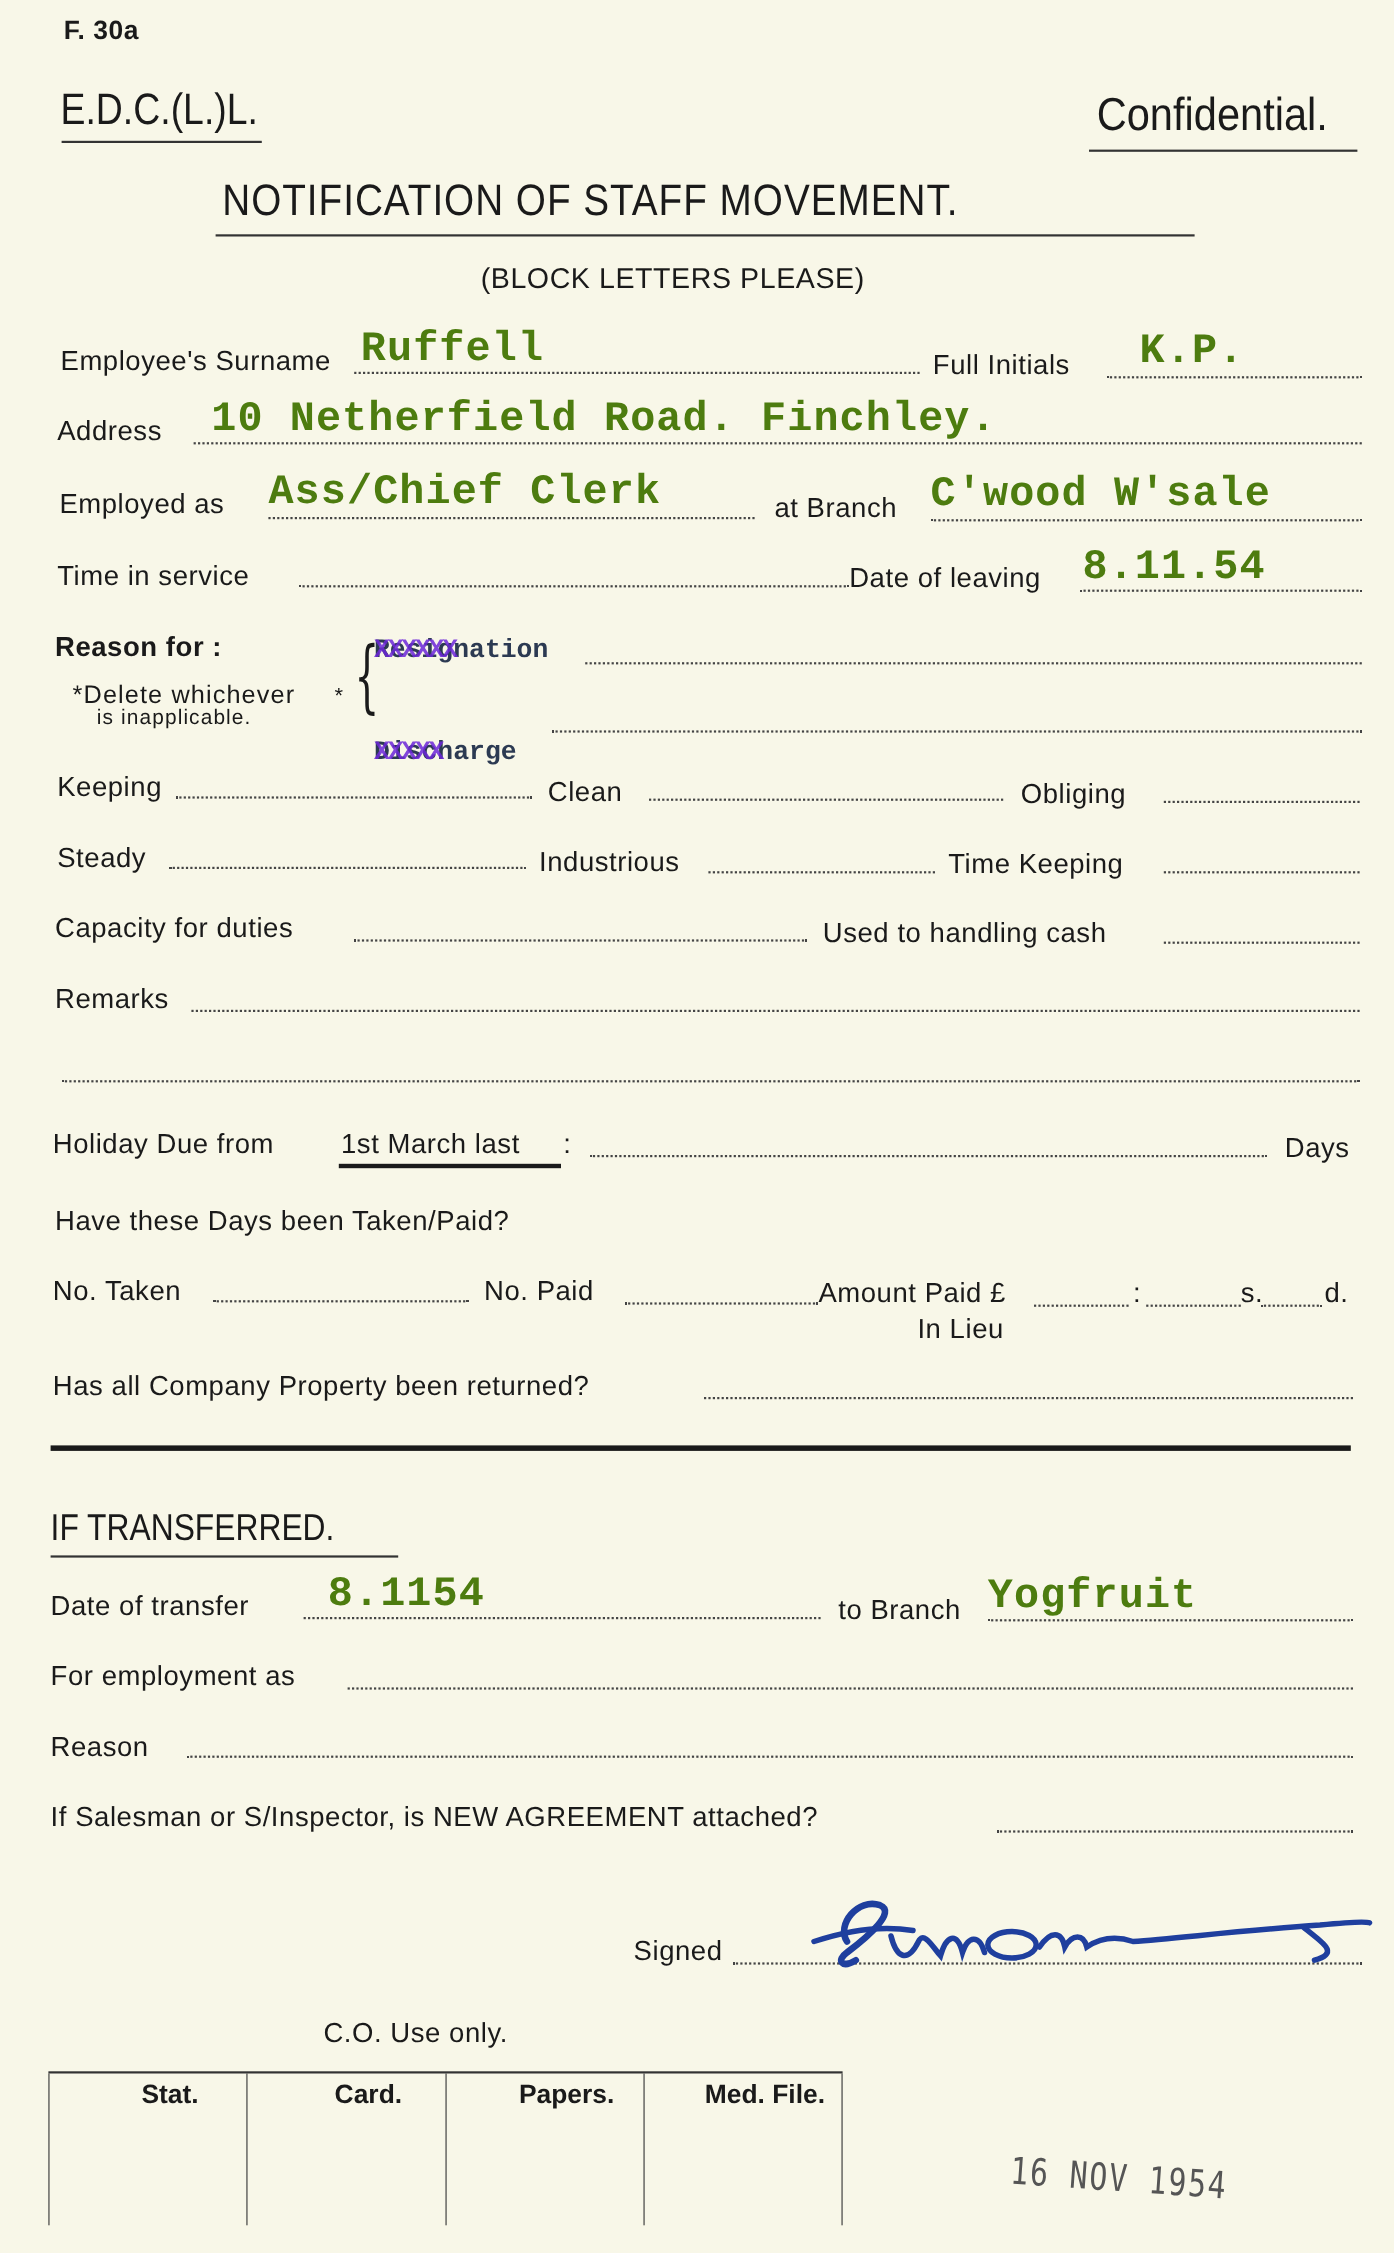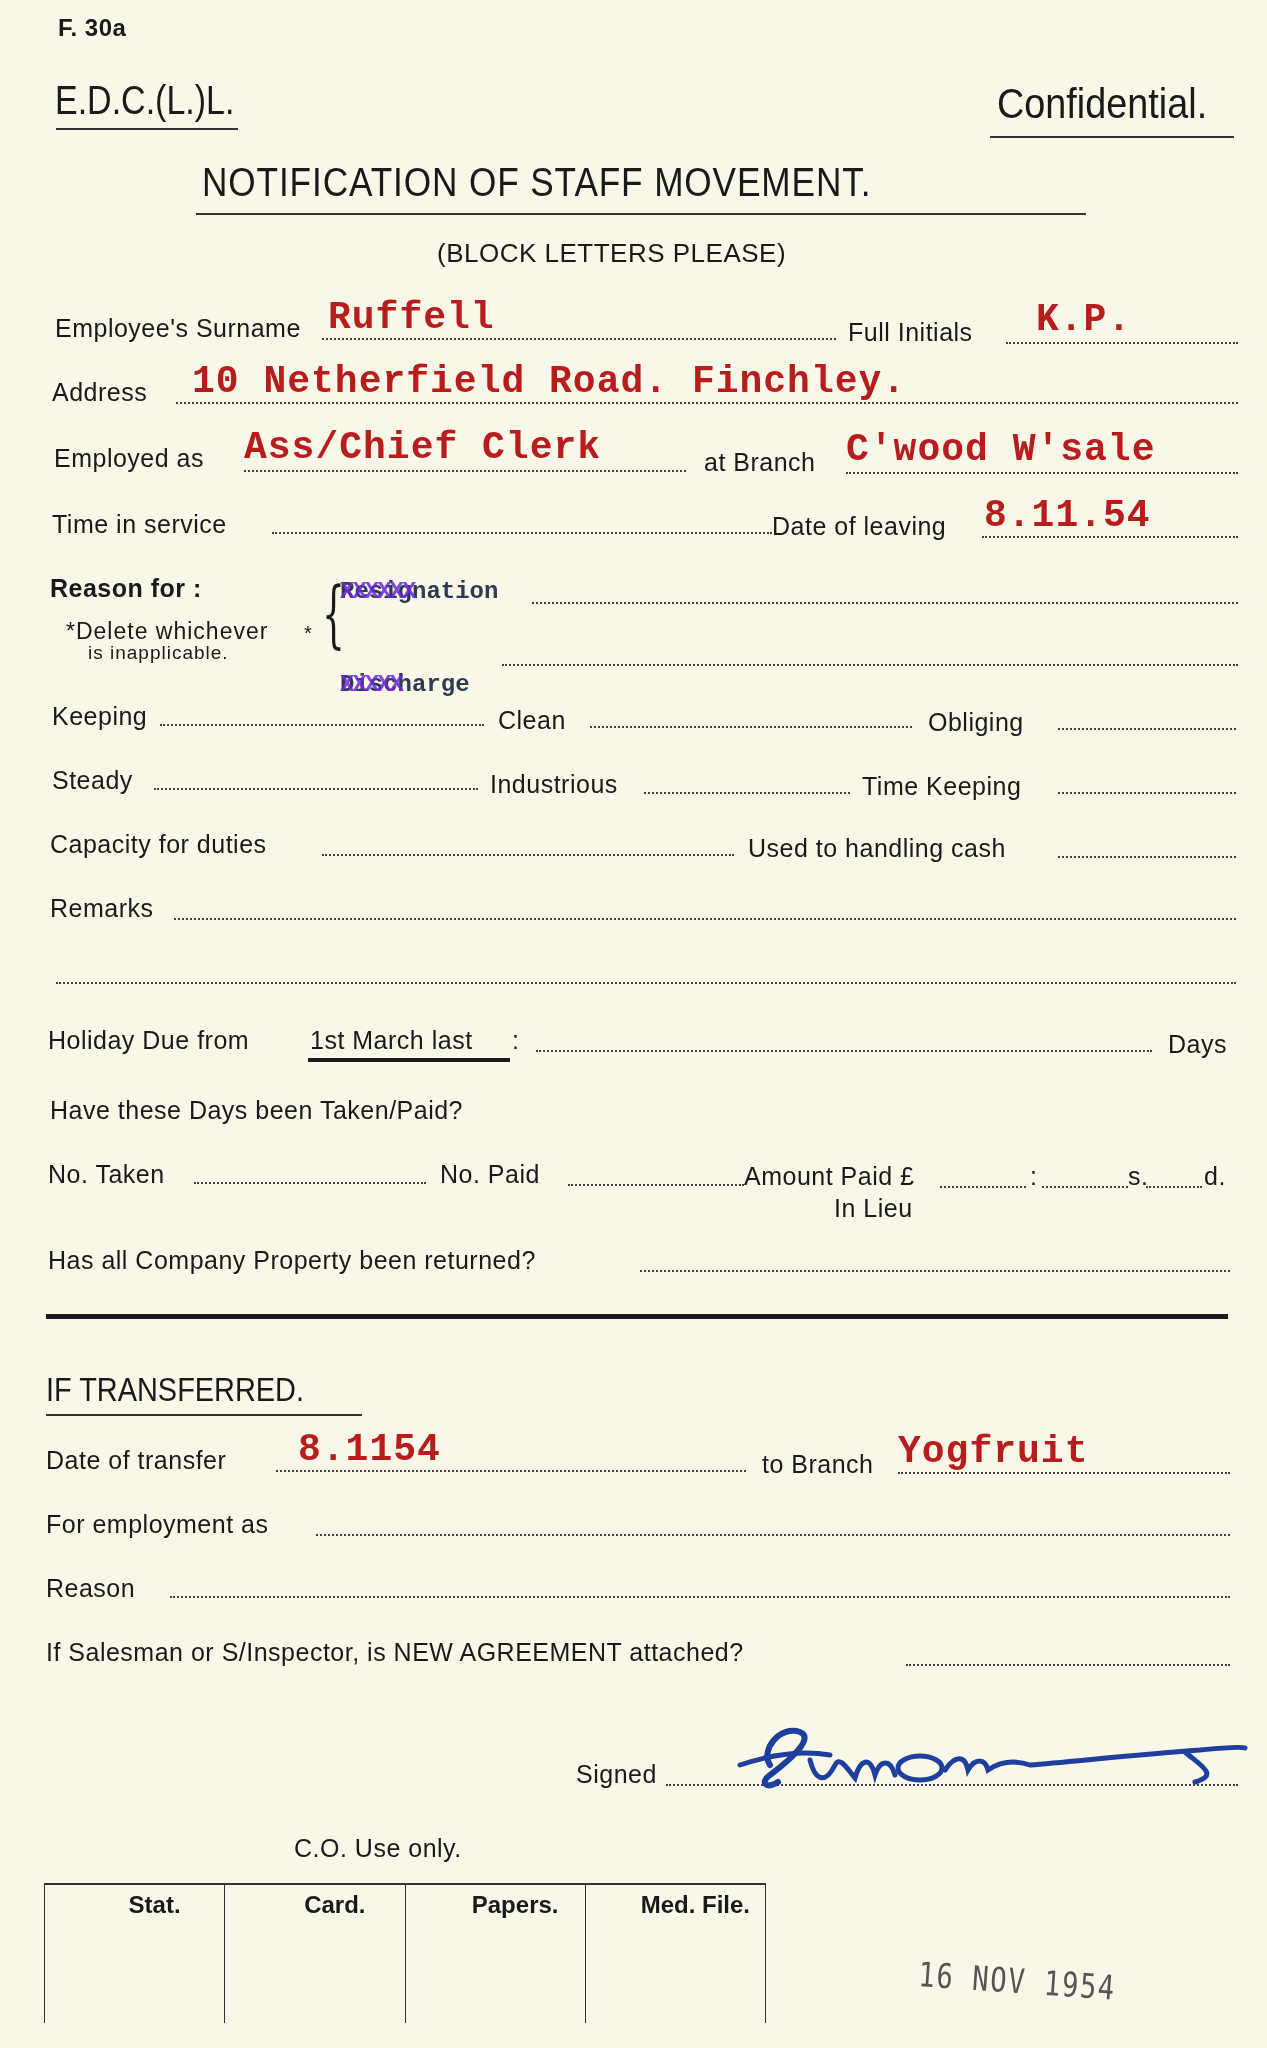--- a/index.html
+++ b/index.html
@@ -6,21 +6,21 @@
   body {
     width: 1267px; height: 2048px; overflow: hidden;
     background: #f8f7e8;
     font-family: "Liberation Sans", sans-serif;
     color: #1a1a1a;
     position: relative;
   }
   .abs { position: absolute; }
   .lbl { font-family: "Liberation Sans Narrow", "Liberation Sans", sans-serif; font-size: 25px; letter-spacing: 0.5px; white-space: nowrap; font-stretch: condensed; }
   .dots { position: absolute; border-bottom: 2px dotted #444; height: 0; }
-  .typed { font-family: "Liberation Mono", "DejaVu Sans Mono", monospace; font-weight: bold; color: #b91c1c; font-size: 38px; white-space: nowrap; letter-spacing: 1px; }
+  .typed { font-family: "Liberation Mono", "DejaVu Sans Mono", monospace; font-weight: bold; color: #4d7c0f; font-size: 38px; white-space: nowrap; letter-spacing: 1px; }
   .rule { position: absolute; border-bottom: 2px solid #333; height: 0; }
   .thickrule { position: absolute; height: 5px; background: #1a1a1a; }
   .hdr { font-size: 40px; letter-spacing: 1px; white-space: nowrap; transform: scaleX(0.88); transform-origin: left top; }
   .strike { color: #2c3a52; font-family: "Liberation Mono", monospace; font-weight: bold; font-size: 24px; position: relative; white-space: nowrap; }
   .strike .x { position: absolute; left: 0; top: 0; color: #6d28d9; letter-spacing: -2px; opacity: 0.85; }
   .co-table { position: absolute; left: 44px; top: 1883px; width: 722px; height: 138px; border-top: 2px solid #333; display: flex; }
   .co-cell { flex: 1; border-left: 1.5px solid #333; text-align: center; font-size: 24px; padding-top: 6px; font-weight: 600; padding-left: 40px; }
   .co-cell:last-child { border-right: 1.5px solid #333; }
   .stamp { font-family: "DejaVu Sans Mono", monospace; font-size: 34px; color: #555; transform: rotate(4deg) scaleX(0.8); transform-origin: left top; white-space: nowrap; letter-spacing: 2px; }
 </style>

